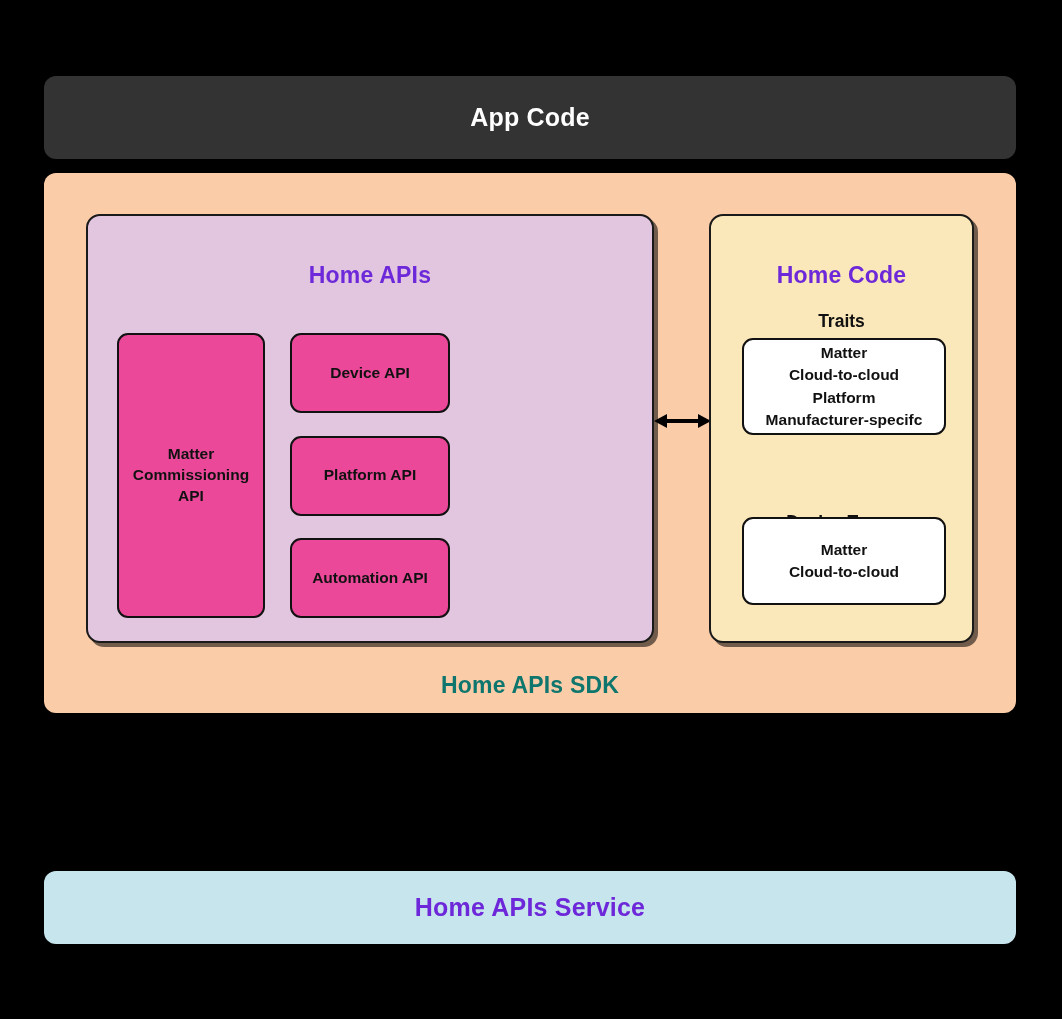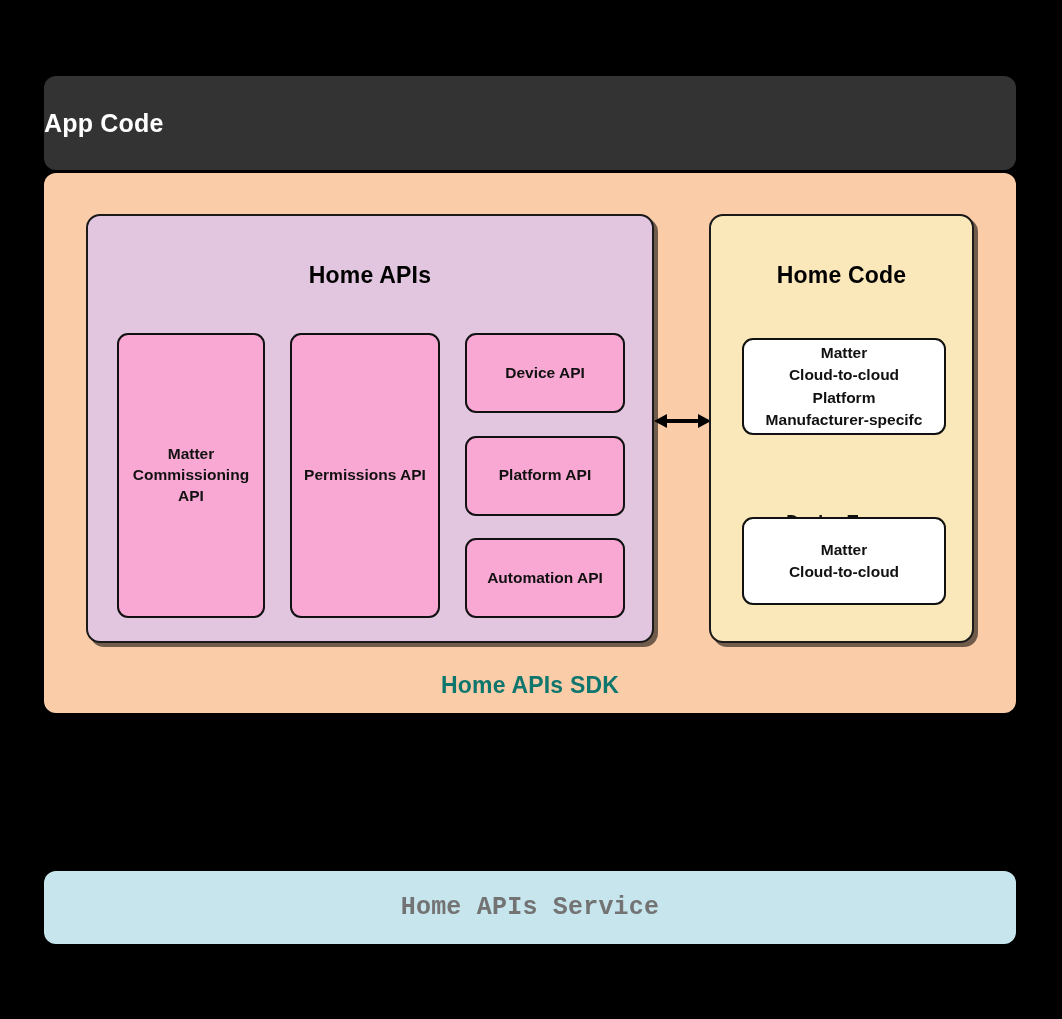--- a/index.html
+++ b/index.html
@@ -19,25 +19,26 @@
     height: 1019px;
     background: #000000;
   }
 
   
   .app-code-bar {
     position: absolute;
     left: 44px;
     top: 76px;
     width: 972px;
-    height: 94px;
+    height: 83px;
     background: #333333;
     border-radius: 12px;
     display: flex;
     align-items: center;
+    justify-content: center;
   }
   .app-code-label {
     color: #FFFFFF;
     font-size: 25px;
     font-weight: bold;
     letter-spacing: 0.2px;
   }
 
   
   .sdk-container {
@@ -67,21 +68,21 @@
     position: absolute;
     border: 2px solid #1a1a1a;
     border-radius: 14px;
     box-shadow: 4px 4px 0 rgba(0,0,0,0.55);
   }
 
   .panel-title {
     text-align: center;
     font-size: 23px;
     font-weight: bold;
-    color: #000000;
+    color: #6d28d9;
     letter-spacing: 0.2px;
   }
 
   
   .home-apis-panel {
     left: 42px;
     top: 41px;
     width: 568px;
     height: 429px;
     background: #E2C6DF;
@@ -94,21 +95,21 @@
     position: absolute;
     left: 29px;
     top: 117px;
     width: 510px;
     height: 285px;
     display: flex;
     gap: 25px;
   }
 
   .api-card {
-    background: #f9a8d4;
+    background: #ec4899;
     border: 2px solid #111111;
     border-radius: 11px;
     display: flex;
     align-items: center;
     justify-content: center;
     text-align: center;
     font-size: 15.5px;
     font-weight: bold;
     color: #111111;
     line-height: 1.35;
@@ -200,25 +201,24 @@
     top: 871px;
     width: 972px;
     height: 73px;
     background: #C7E5ED;
     border-radius: 12px;
     display: flex;
     align-items: center;
     justify-content: center;
   }
   .service-label {
-    color: #737373;
+    color: #6d28d9;
     font-size: 25px;
     font-weight: bold;
     letter-spacing: 0.2px;
-    font-family: Liberation Mono, monospace;
   }
 </style>
 </head>
 <body>
 
 <div id="diagram">
 
   <div class="app-code-bar">
     <span class="app-code-label">App Code</span>
   </div>
@@ -227,21 +227,20 @@
 
     <div class="panel home-apis-panel">
       <div class="panel-title">Home APIs</div>
 
       <div class="api-cards">
 
         <div class="api-card tall" style="white-space: pre-line;">Matter
 Commissioning
 API</div>
 
-        <div class="api-card tall second" style="white-space: pre-line;">Permissions API</div>
 
         <div class="api-col-small">
           <div class="api-card small">Device API</div>
           <div class="api-card small">Platform API</div>
           <div class="api-card small">Automation API</div>
         </div>
 
       </div>
     </div>
 
@@ -249,20 +248,21 @@
       <svg width="57" height="22" viewBox="0 0 57 22" aria-hidden="true">
         <line x1="10" y1="11" x2="47" y2="11" stroke="#000000" stroke-width="4"></line>
         <polygon points="0,11 13,4 13,18" fill="#000000"></polygon>
         <polygon points="57,11 44,4 44,18" fill="#000000"></polygon>
       </svg>
     </div>
 
     <div class="panel home-types-panel">
       <div class="panel-title">Home Code</div>
 
+      <div class="subsection-title">Traits</div>
 
       <div class="types-card traits-card">Matter
 Cloud-to-cloud
 Platform
 Manufacturer-specifc</div>
 
       <div class="subsection-title device-types-title">Device Types</div>
 
       <div class="types-card device-types-card">Matter
 Cloud-to-cloud</div>

